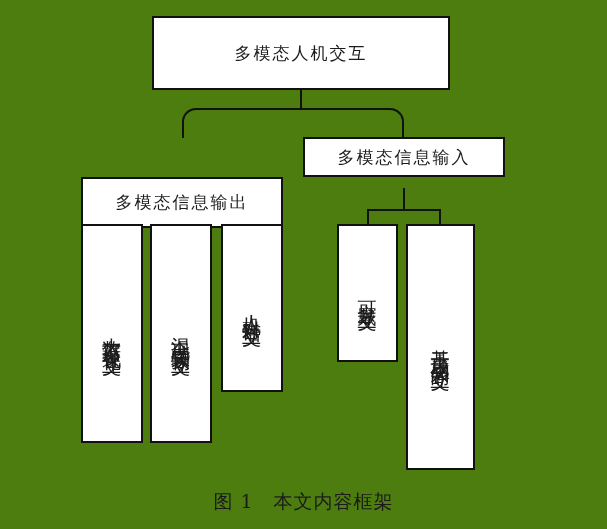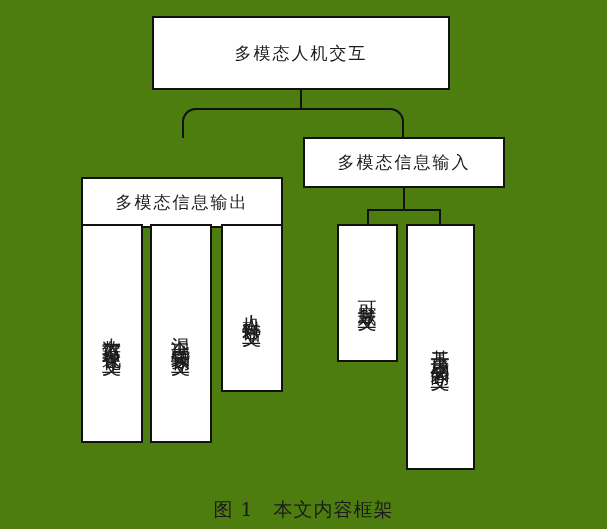--- a/index.html
+++ b/index.html
@@ -86,42 +86,41 @@
   #caption {
     position: absolute;
     left: 0;
     top: 489px;
     width: 607px;
     text-align: center;
     font-family: "DejaVu Serif", "Liberation Serif", serif;
     font-size: 19px;
     letter-spacing: 1px;
     color: #1b1b1b;
-    margin-top: 8px;
   }
   #caption .cap-gap { display: inline-block; width: 20px; }
 </style>
 </head>
 <body>
 
 <div id="page">
 
   <div class="node horiz" style="left:152px; top:16px; width:298px; height:74px;">
     <span class="label">多模态人机交互</span>
   </div>
 
   <div class="line vline" style="left:300px; top:90px; width:2px; height:19px;"></div>
 
   <div class="elbow" style="left:182px; top:108px; width:222px; height:30px;"></div>
 
   <div class="node horiz" style="left:81px; top:137px; width:202px; height:51px;margin-top:40px;">
     <span class="label">多模态信息输出</span>
   </div>
 
-  <div class="node horiz" style="left:303px; top:137px; width:202px; height:51px;">
+  <div class="node horiz" style="left:303px; top:137px; width:202px; height:40px;">
     <span class="label">多模态信息输入</span>
   </div>
 
   <div class="line vline" style="left:181px; top:188px; width:2px; height:20px;"></div>
   <div class="bracket" style="left:112px; top:207px; width:141px; height:18px;"></div>
 
   <div class="node vert" style="left:81px; top:224px; width:62px; height:219px;">
     <span class="label">大数据可视化交互</span>
   </div>
 

